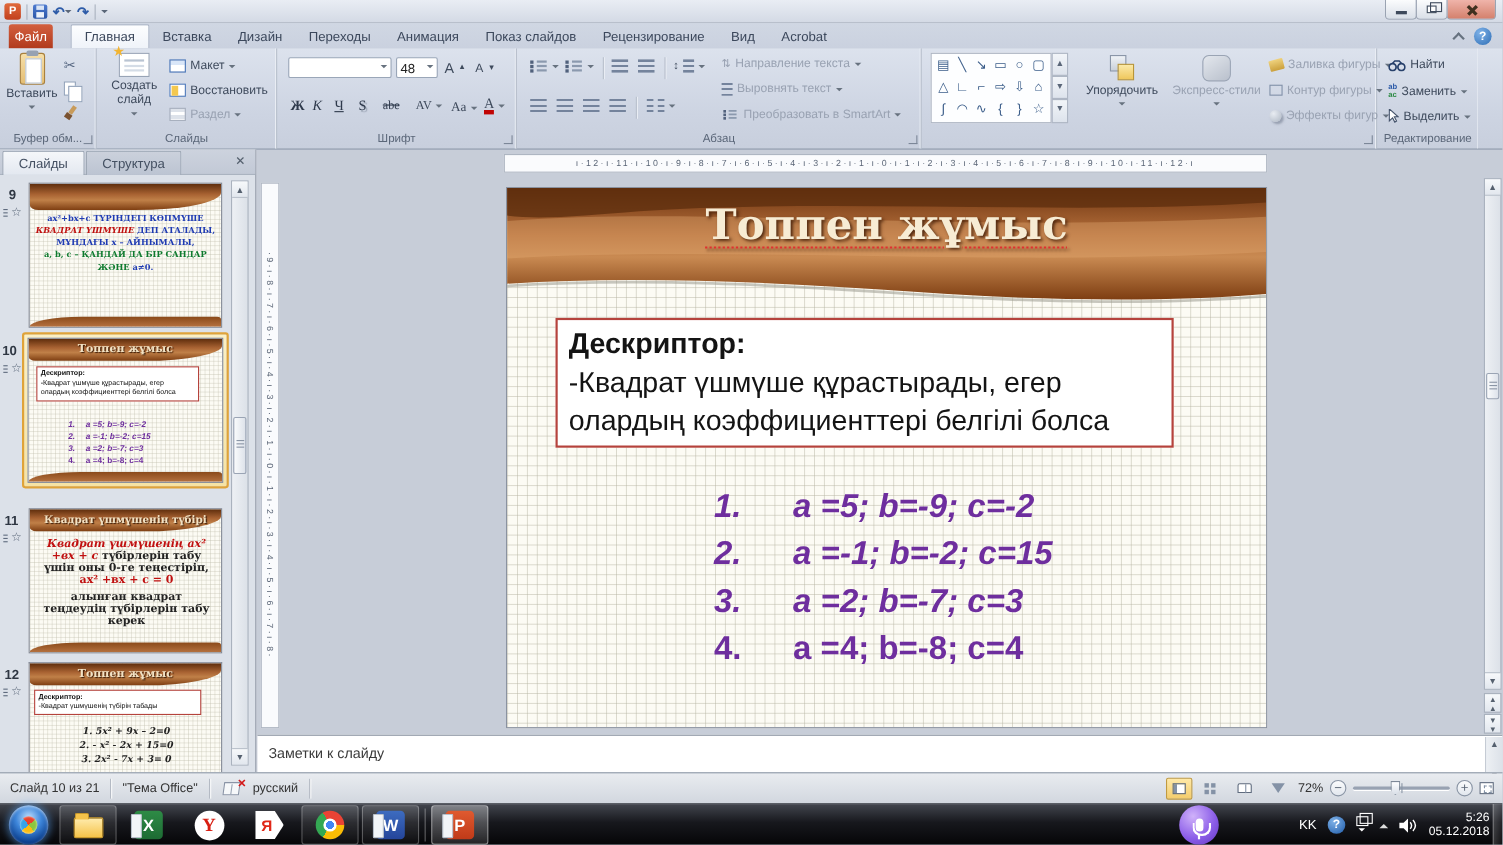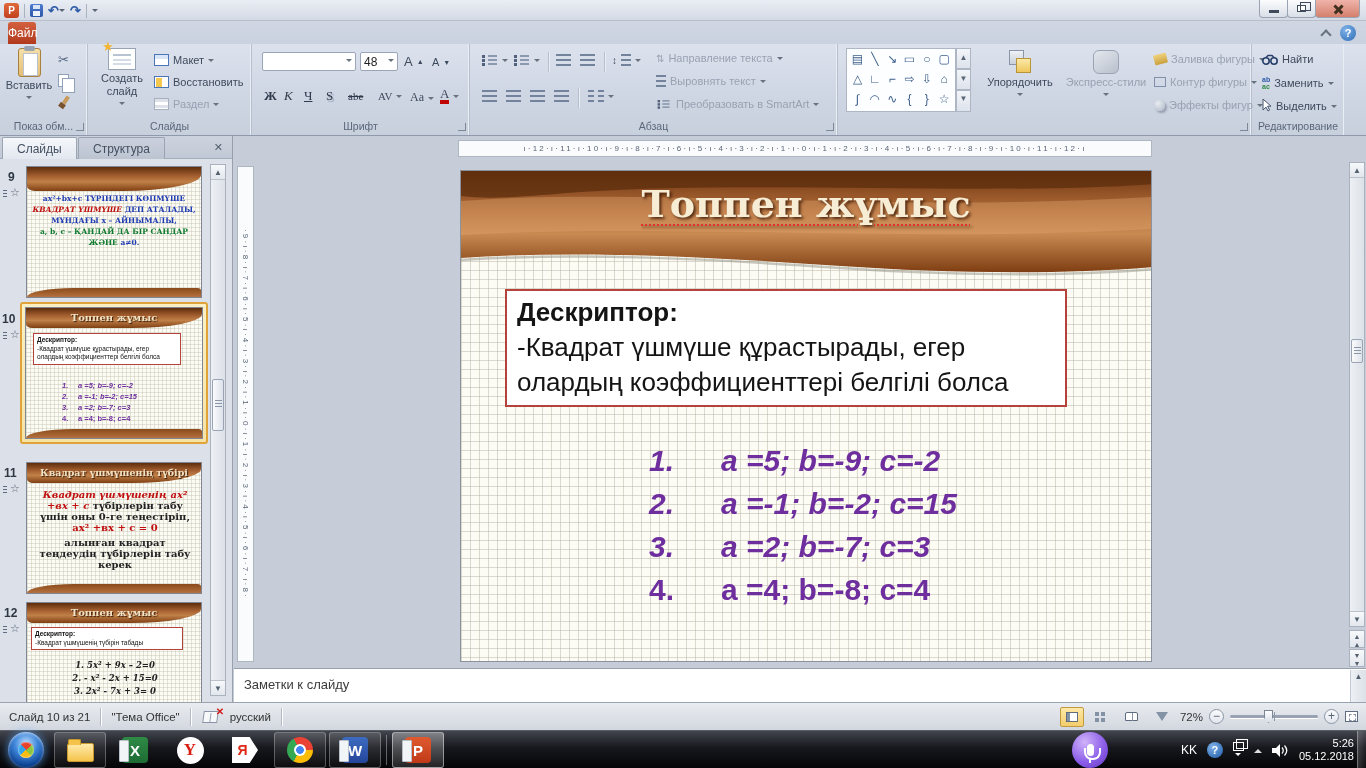--- a/index.html
+++ b/index.html
@@ -24,21 +24,21 @@
   .wb.close{background:linear-gradient(#EFB4AA,#D4806C);width:45px}
   .wb .dash{position:absolute;left:9px;bottom:4px;width:10px;height:3px;background:#3E4A5C}
   .wb .rest{position:absolute;left:9px;top:5px;width:9px;height:7px;border:1.5px solid #3E4A5C;background:#fff}
   .wb .rest::before{content:"";position:absolute;left:2px;top:-4px;width:9px;height:7px;border:1.5px solid #3E4A5C}
   .wb .x1,.wb .x2{position:absolute;left:17px;top:3px;width:11px;height:2.5px;background:#40301F;transform:rotate(45deg);transform-origin:center}
   .wb .x1{top:8px}
   .wb .x2{top:8px;transform:rotate(-45deg)}
 
   
   .tabsrow{position:absolute;left:0;top:21px;width:1366px;height:23px;background:linear-gradient(#D0D7E3,#CAD1DF)}
-  .ftab{position:absolute;left:8px;top:1px;width:28px;height:22px;background:linear-gradient(#D3603F,#B13A1D);border-radius:3px 3px 0 0;color:#fff;text-align:center;line-height:22px;font-size:12px}
+  .ftab{position:absolute;left:8px;top:1px;width:40px;height:22px;background:linear-gradient(#D3603F,#B13A1D);border-radius:3px 3px 0 0;color:#fff;text-align:center;line-height:22px;font-size:12px}
   .rtabs{position:absolute;left:64px;top:1px;height:22px;display:flex}
   .rtab{padding:0 12px;line-height:22px;color:#3C485C;font-size:12px}
   .rtab.act{background:linear-gradient(#FDFEFF,#EFF3F9);border:1px solid #A7B1C2;border-bottom:none;border-radius:2px 2px 0 0;line-height:20px}
   .ribbonhelp{position:absolute;right:10px;top:25px;display:flex;gap:10px;align-items:center}
   .chev{width:8px;height:8px;border-left:2px solid #67727F;border-top:2px solid #67727F;transform:rotate(45deg);margin-top:3px}
   .helpq{width:16px;height:16px;border-radius:50%;background:radial-gradient(circle at 35% 30%,#7FB2E8,#2D6DB5);color:#fff;font-weight:bold;text-align:center;line-height:16px;font-size:11px}
 
   
   .ribbon{position:absolute;left:0;top:44px;width:1366px;height:92px;background:linear-gradient(#DCE2ED,#CDD4E2 65%,#C8CFDD);border-bottom:1px solid #8E99AB}
   .grp{position:absolute;top:0;height:91px;border-right:1px solid #B9C0CD;box-shadow:-1px 0 0 #E9EDF4 inset}
@@ -218,20 +218,31 @@
       </div>
     <div class="wb close">
         <span class="x1"></span>
         <span class="x2"></span>
       </div>
   </div>
 </div>
 
 <div class="tabsrow">
   <div class="ftab">Файл</div>
+  <div class="rtabs">
+    <span class="rtab act">Главная</span>
+    <span class="rtab">Вставка</span>
+    <span class="rtab">Дизайн</span>
+    <span class="rtab">Переходы</span>
+    <span class="rtab">Анимация</span>
+    <span class="rtab">Показ слайдов</span>
+    <span class="rtab">Рецензирование</span>
+    <span class="rtab">Вид</span>
+    <span class="rtab">Acrobat</span>
+  </div>
 </div>
 <div class="ribbonhelp">
   <span class="chev"></span>
   <span class="helpq">?</span>
 </div>
 
 <div class="ribbon">
 
   <div class="grp" style="left:0;width:88px">
     <div class="big" style="left:6px;top:4px;width:46px">
@@ -241,21 +252,21 @@
     </div>
     <div class="sbtn" style="left:58px;top:8px">
         <span class="scis">✂</span>
       </div>
     <div class="sbtn" style="left:58px;top:30px">
         <span class="copyic"></span>
       </div>
     <div class="sbtn" style="left:58px;top:52px">
         <span class="brushic"></span>
       </div>
-    <div class="glabel">Показ обм...</div>
+    <div class="glabel">Буфер обм...</div>
     <span class="launch"></span>
   </div>
 
   <div class="grp" style="left:88px;width:164px">
     <div class="big" style="left:6px;top:4px;width:56px">
       <span class="newslide"></span>
       <span>Создать слайд</span>
       <span class="da"></span>
     </div>
     <div class="sbtn" style="left:66px;top:10px">

